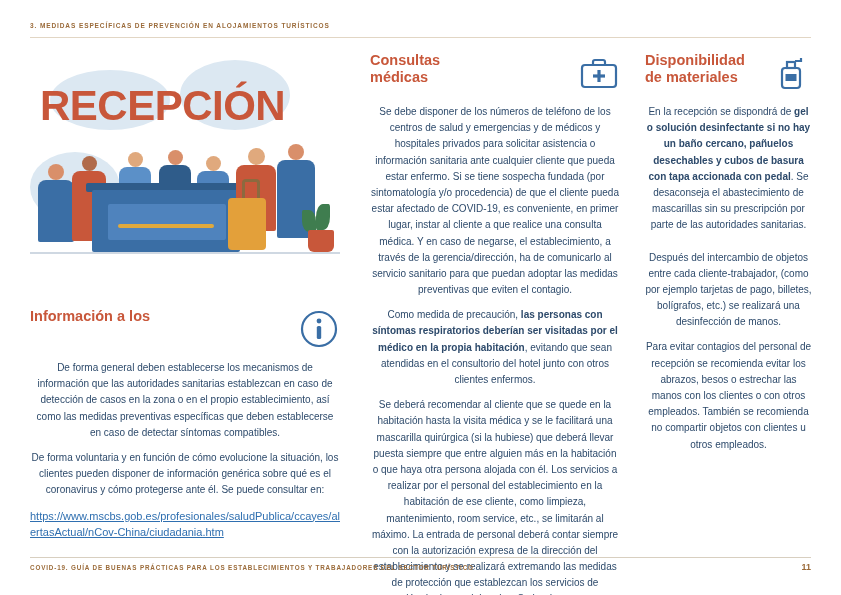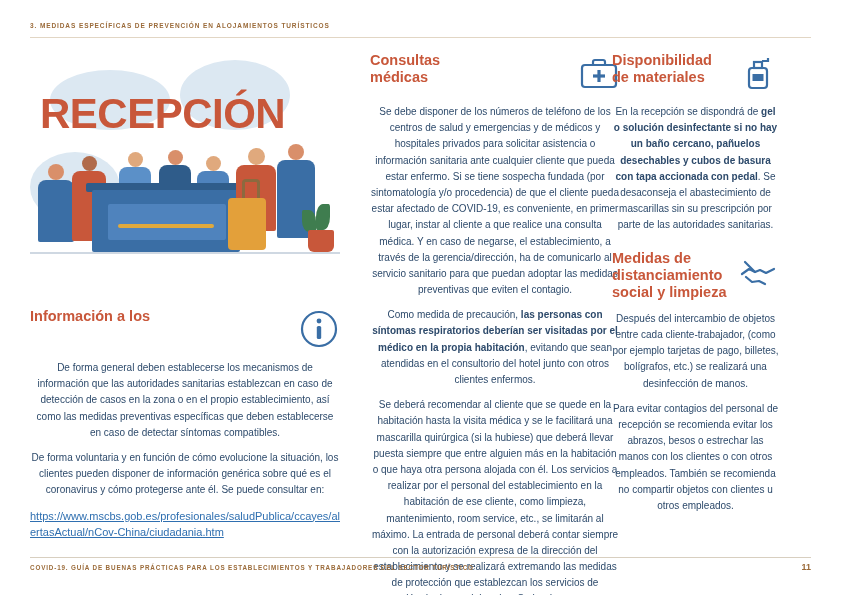--- a/index.html
+++ b/index.html
@@ -78,31 +78,31 @@
     font-weight: bold;
   }
 
   
   .col {
     position: absolute;
     top: 52px;
   }
   .col-left  { left: 30px;  width: 310px; }
   .col-mid   { left: 370px; width: 250px; }
-  .col-right { left: 612px; width: 167px; }
+  .col-right { left: 645px; width: 167px; }
 
   
   .illus {
     position: relative;
     width: 310px;
     height: 228px;
   }
   .illus .bigtitle {
     position: absolute;
-    top: 38px;
+    top: 30px;
     left: 10px;
     font-size: 42px;
     font-weight: bold;
     letter-spacing: -0.5px;
     color: #c8573a;
     font-family: "Liberation Sans", sans-serif;
     z-index: 4;
   }
   .floor {
     position: absolute;
@@ -348,34 +348,20 @@
             <rect x="17" y="10" width="8" height="6" fill="none" stroke="#3a6ea5" stroke-width="2.2"></rect>
             <path d="M25 9 h6 v-3" fill="none" stroke="#3a6ea5" stroke-width="2.2"></path>
             <rect x="15.5" y="22" width="11" height="7" fill="#3a6ea5"></rect>
           </svg>
         </div>
       </div>
       <p class="body"><span>En la recepción se dispondrá de </span><b>gel o solución desinfectante si no hay un baño cercano, pañuelos desechables y cubos de basura con tapa accionada con pedal</b><span>. Se desaconseja el abastecimiento de mascarillas sin su prescripción por parte de las autoridades sanitarias.</span></p>
     </div>
 
     <div class="sect mt14">
-      <div class="sect-head">
-        <div class="sect-title">
-          <span>Medidas de</span><br>
-          <span>distanciamiento</span><br>
-          <span>social y limpieza</span>
-        </div>
-        <div class="sect-icon">
-          <svg width="42" height="42" viewBox="0 0 42 42">
-            <path d="M5 24 l7 -5 6 3 5 -2 6 3 8 -4" fill="none" stroke="#3a6ea5" stroke-width="2.2" stroke-linecap="round" stroke-linejoin="round"></path>
-            <path d="M9 27 l6 5 7 -1 6 3" fill="none" stroke="#3a6ea5" stroke-width="2.2" stroke-linecap="round" stroke-linejoin="round"></path>
-            <path d="M8 12 l10 10" fill="none" stroke="#3a6ea5" stroke-width="2.2" stroke-linecap="round"></path>
-          </svg>
-        </div>
-      </div>
       <p class="body">Después del intercambio de objetos entre cada cliente-trabajador, (como por ejemplo tarjetas de pago, billetes, bolígrafos, etc.) se realizará una desinfección de manos.</p>
       <p class="body">Para evitar contagios del personal de recepción se recomienda evitar los abrazos, besos o estrechar las manos con los clientes o con otros empleados. También se recomienda no compartir objetos con clientes u otros empleados.</p>
     </div>
   </div>
 
   <div class="footer">
     <div class="footer-rule"></div>
     <div class="footer-text">COVID-19. GUÍA DE BUENAS PRÁCTICAS PARA LOS ESTABLECIMIENTOS Y TRABAJADORES DEL SECTOR TURÍSTICO</div>
     <div class="footer-page">11</div>
   </div>

